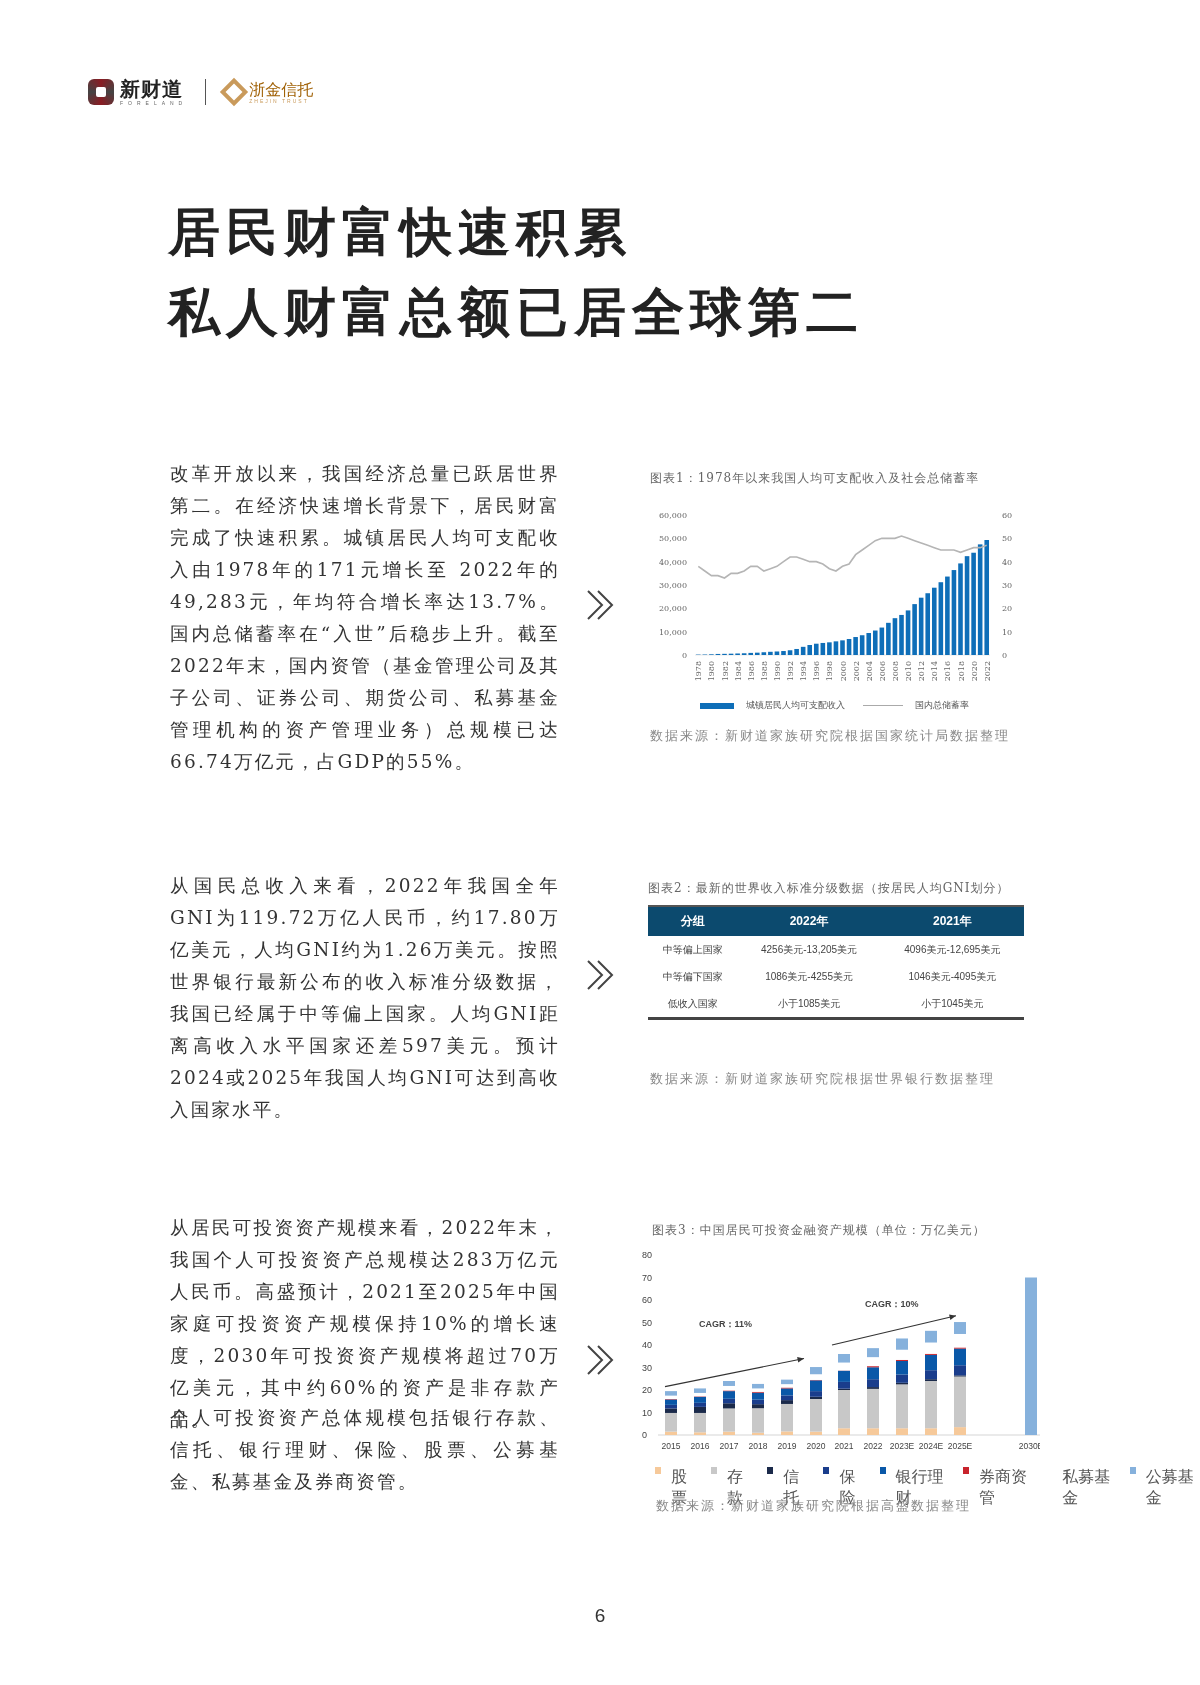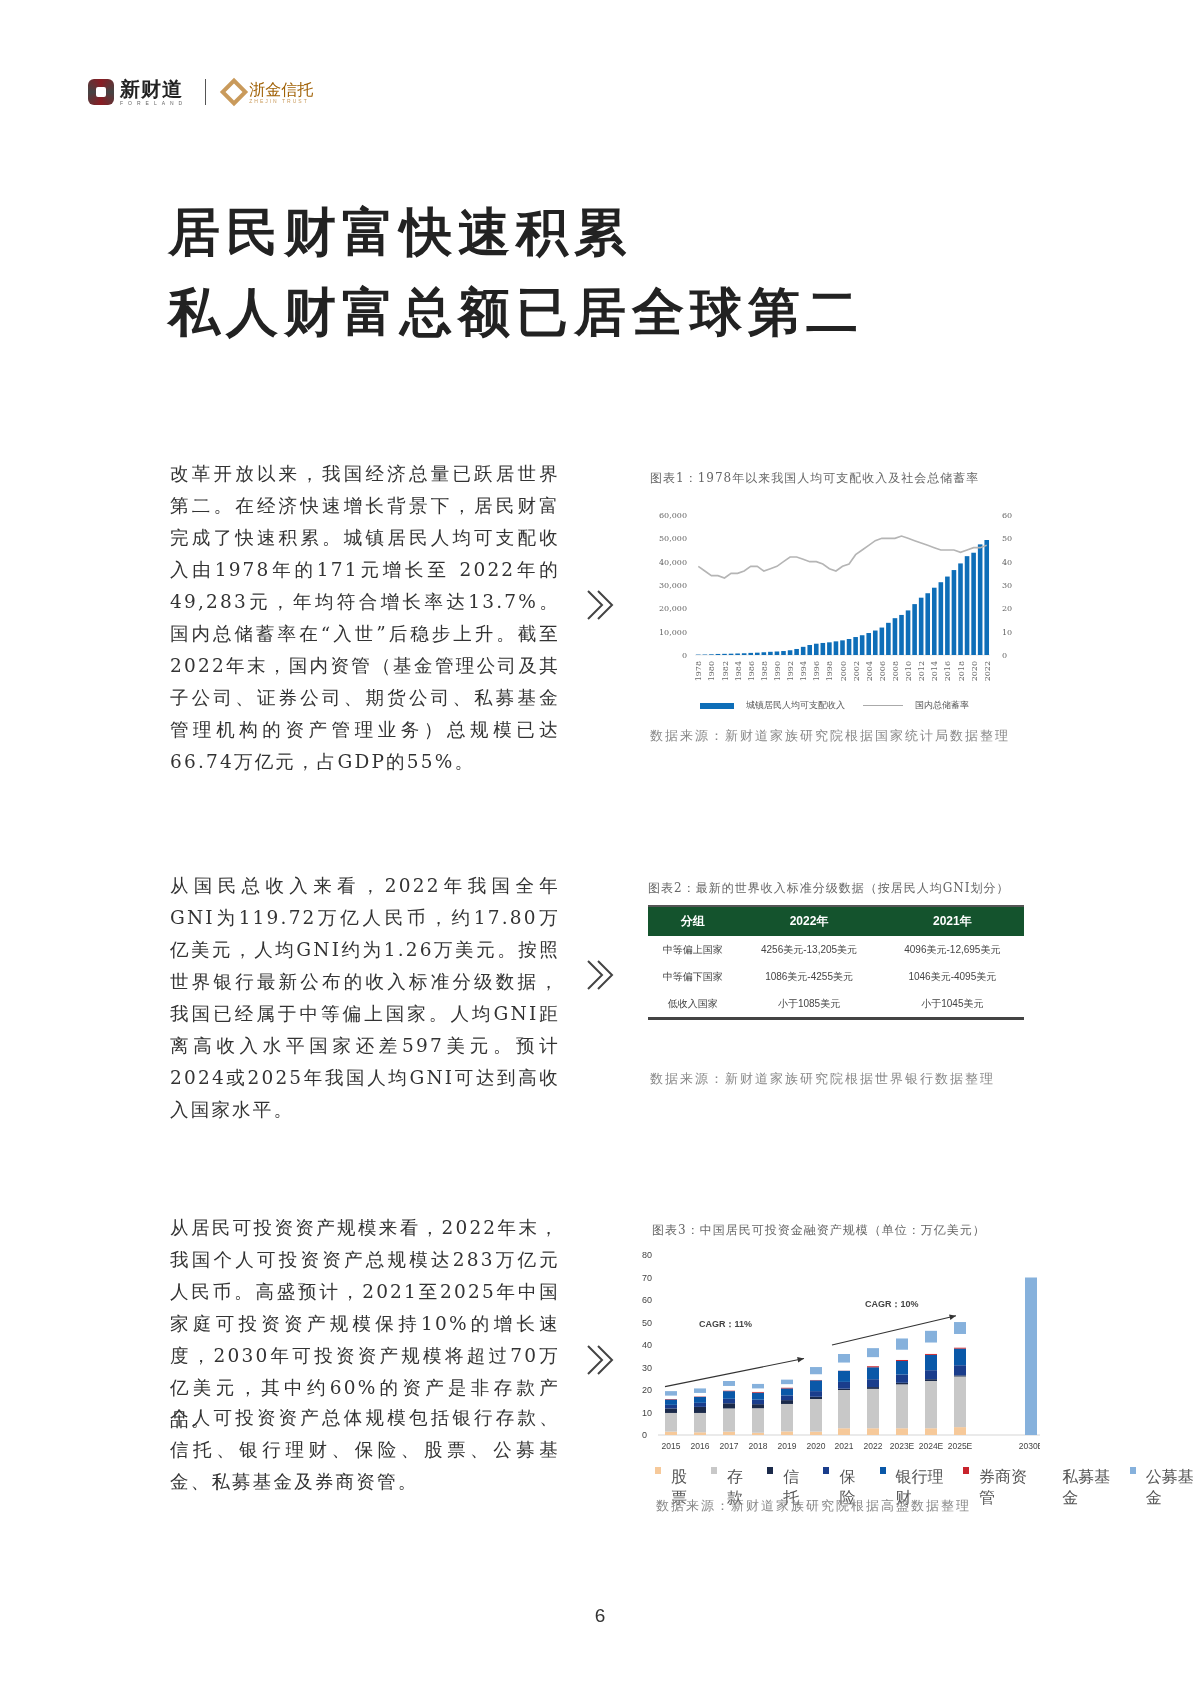--- a/index.html
+++ b/index.html
@@ -35,21 +35,21 @@
   .source { position: absolute; font-size: 13px; color: #888; letter-spacing: 2px; }
 
   
   .c1 { position: absolute; left: 650px; top: 505px; width: 380px; height: 190px; }
   .c1-legend { position: absolute; left: 700px; top: 699px; font-size: 9px; color: #555; display: flex; align-items: center; gap: 12px; }
   .lg-bar { width: 34px; height: 6px; background: #0e6eb8; display: inline-block; }
   .lg-line { width: 40px; height: 1px; background: #aaa; display: inline-block; margin-left: 6px; }
 
   
   .tbl { position: absolute; left: 648px; top: 905px; width: 376px; border-collapse: collapse; font-family: "Liberation Sans", sans-serif; font-size: 10px; }
-  .tbl th { background: #14532d; color: #fff; height: 30px; font-size: 12px; font-weight: bold; border-top: 2px solid #555; }
+  .tbl th { background: #0c4a6e; color: #fff; height: 30px; font-size: 12px; font-weight: bold; border-top: 2px solid #555; }
   .tbl td { height: 27.5px; text-align: center; color: #444; }
   .tbl tr:last-child td { border-bottom: 3px solid #444; }
 
   
   .c3 { position: absolute; left: 630px; top: 1245px; width: 410px; height: 215px; }
   .c3-legend { position: absolute; left: 652px; top: 1467px; font-size: 16px; color: #555; display: flex; align-items: flex-start; gap: 10px; }
   .sw { width: 7px; height: 7px; display: inline-block; margin-left: 3px; }
 
   .page-num { position: absolute; left: 0; width: 1200px; top: 1605px; text-align: center; font-family: "Liberation Sans", sans-serif; font-size: 19px; color: #333; }
 </style>

